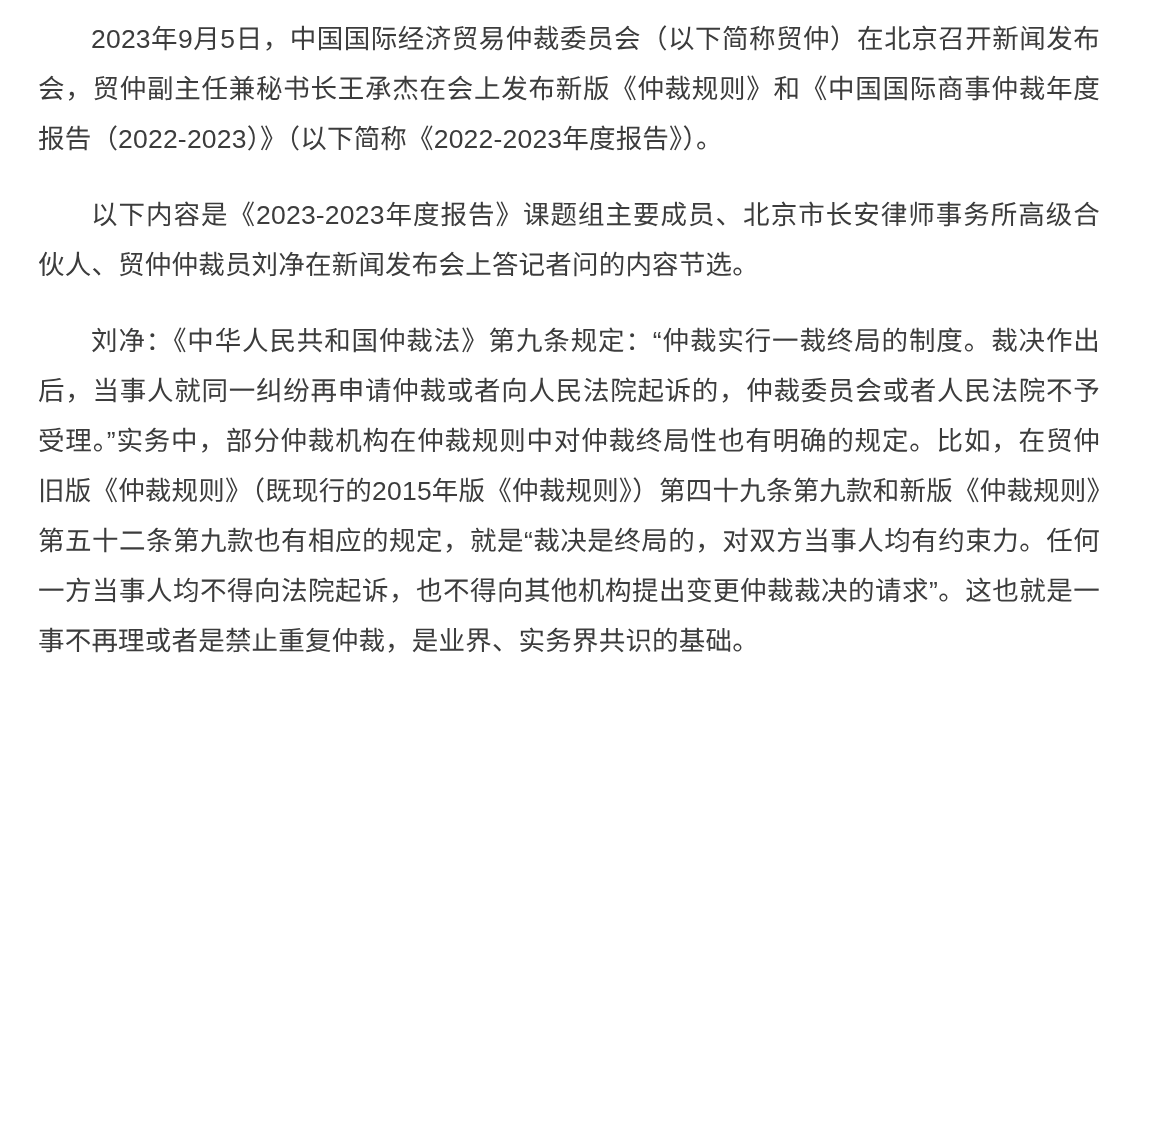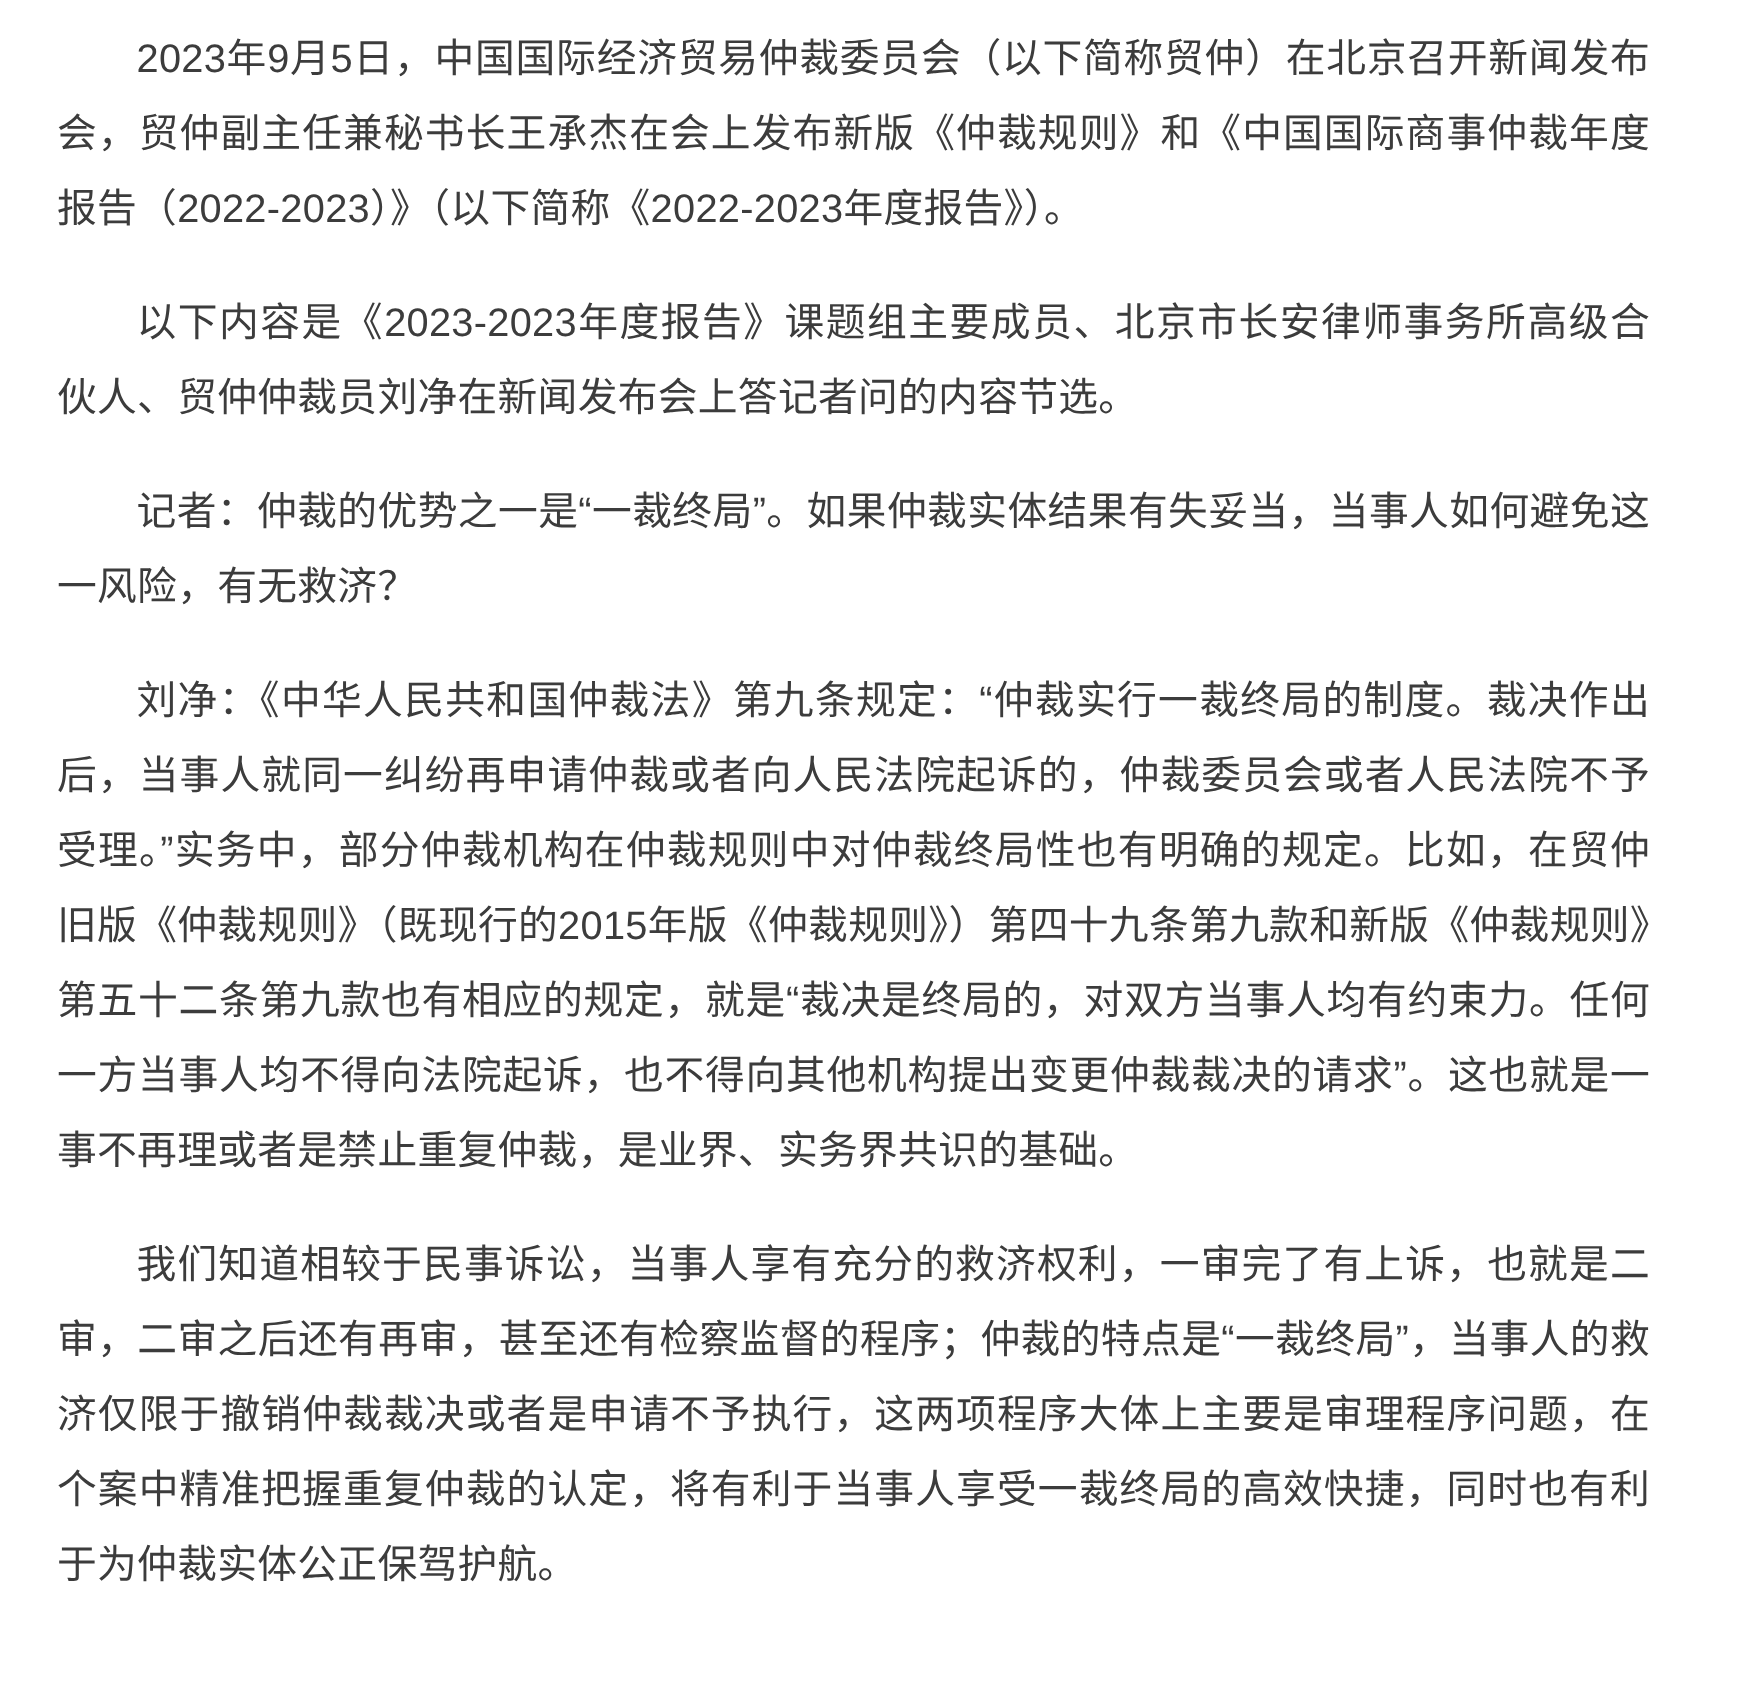--- a/index.html
+++ b/index.html
@@ -42,21 +42,19 @@
 </style>
 </head>
 <body>
 
 <div id="article-root">
 
   <p class="para">2023年9月5日，中国国际经济贸易仲裁委员会（以下简称贸仲）在北京召开新闻发布会，贸仲副主任兼秘书长王承杰在会上发布新版《仲裁规则》和《中国国际商事仲裁年度报告（2022-2023）》（以下简称《2022-2023年度报告》）。</p>
 
   <p class="para">以下内容是《2023-2023年度报告》课题组主要成员、北京市长安律师事务所高级合伙人、贸仲仲裁员刘净在新闻发布会上答记者问的内容节选。</p>
 
-  <p class="para">记者：仲裁的优势之一是“一裁终局”。如果仲裁实体结果有失妥当，当事人如何避免这一风险，有无救济？</p>
 
   <p class="para">刘净：《中华人民共和国仲裁法》第九条规定：“仲裁实行一裁终局的制度。裁决作出后，当事人就同一纠纷再申请仲裁或者向人民法院起诉的，仲裁委员会或者人民法院不予受理。”实务中，部分仲裁机构在仲裁规则中对仲裁终局性也有明确的规定。比如，在贸仲旧版《仲裁规则》（既现行的2015年版《仲裁规则》）第四十九条第九款和新版《仲裁规则》第五十二条第九款也有相应的规定，就是“裁决是终局的，对双方当事人均有约束力。任何一方当事人均不得向法院起诉，也不得向其他机构提出变更仲裁裁决的请求”。这也就是一事不再理或者是禁止重复仲裁，是业界、实务界共识的基础。</p>
 
-  <p class="para">我们知道相较于民事诉讼，当事人享有充分的救济权利，一审完了有上诉，也就是二审，二审之后还有再审，甚至还有检察监督的程序；仲裁的特点是“一裁终局”，当事人的救济仅限于撤销仲裁裁决或者是申请不予执行，这两项程序大体上主要是审理程序问题，在个案中精准把握重复仲裁的认定，将有利于当事人享受一裁终局的高效快捷，同时也有利于为仲裁实体公正保驾护航。</p>
 
   <div class="credit-spacer"></div>
 
 </div>
 
 </body></html>

